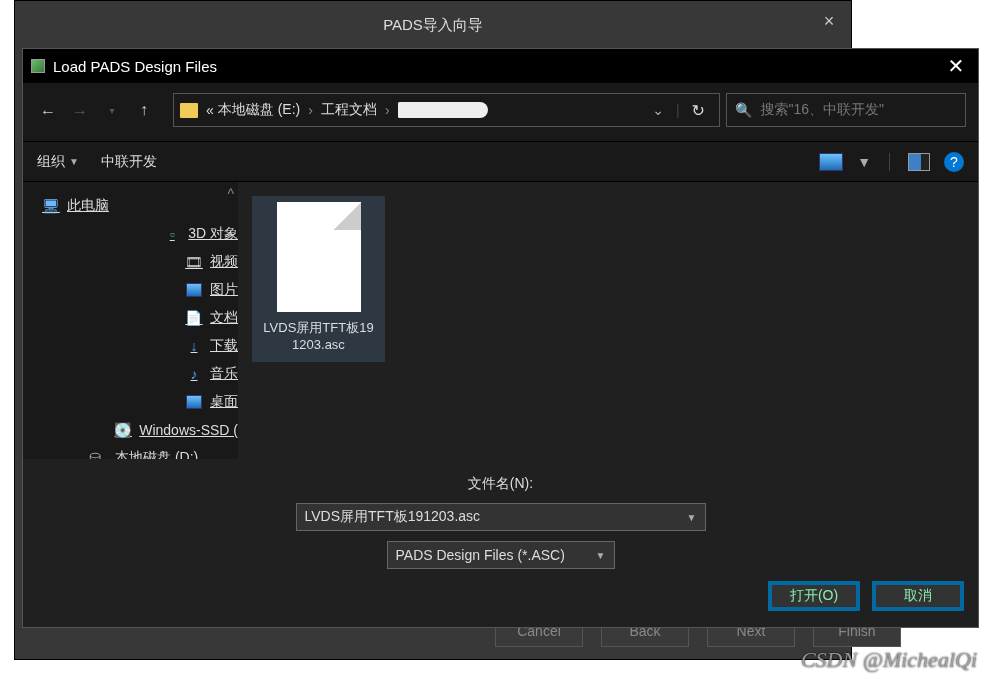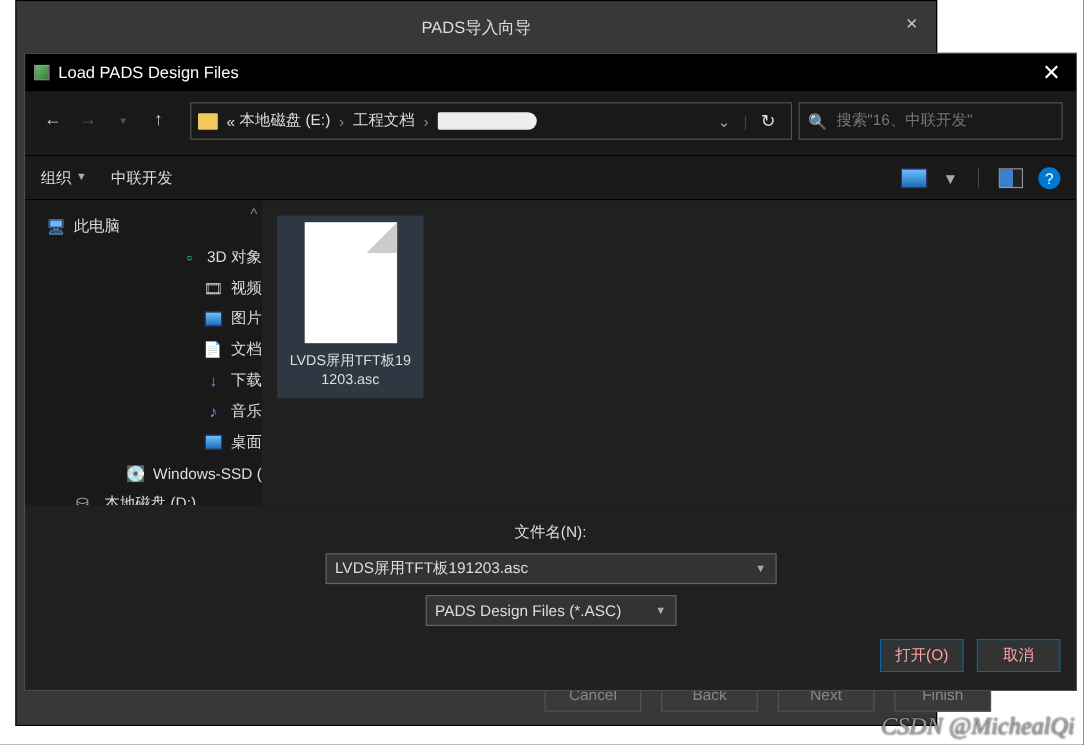--- a/index.html
+++ b/index.html
@@ -42,23 +42,23 @@
 .toolbar .right .panel-ic { width: 22px; height: 18px; border: 1px solid #999; background: linear-gradient(90deg,#3d80c7 60%, #222 60%); }
 .toolbar .right .help-ic { width: 20px; height: 20px; border-radius: 50%; background: #0078d4; color: #fff; text-align: center; line-height: 20px; font-size: 14px; }
 .tb-item { display:flex; align-items:center; gap:4px; cursor:pointer; }
 .tb-item .drop { font-size:10px; color:#aaa; }
 
 
 .body-area { flex: 1; display: flex; background: #202020; min-height: 0; }
 .sidebar { width: 215px; background: #191919; color: #ddd; font-size: 14px; position: relative; display:flex; flex-direction:column; }
 .sidebar .scroll-up { position: absolute; right: 4px; top: 4px; color: #888; font-size: 14px; cursor: pointer; }
 .tree { padding: 10px 0; overflow: hidden; }
-.tree-item { display: flex; align-items: center; height: 28px; padding-left: 20px; gap: 8px; cursor: pointer; }
+.tree-item { display: flex; align-items: center; height: 28px; padding-left: 20px; gap: 8px; cursor: pointer; text-decoration: underline; }
 .tree-item.l2 { padding-left: 40px; justify-content: flex-end; }
-.tree-item.l3 { padding-left: 44px; gap: 12px; }
+.tree-item.l3 { padding-left: 64px; gap: 12px; }
 .tree-item.selected { background: #4a4a4a; }
 .tree-item .ic { width: 16px; height: 14px; display:inline-flex; align-items:center; justify-content:center; font-size:14px; }
 .ic-pc { color: #6db7ff; } .ic-pc::before { content: "🖥"; }
 .ic-3d { color: #2ec27e; font-size:12px; } .ic-3d::before { content: "▫"; }
 .ic-vid::before { content: "🎞"; } 
 .ic-img { background: linear-gradient(#6ec1ff,#1e6bb8); border:1px solid #336; }
 .ic-doc::before { content: "📄"; }
 .ic-dl { color:#4da3ff; } .ic-dl::before { content: "↓"; }
 .ic-music { color:#4da3ff; } .ic-music::before { content: "♪"; }
 .ic-desk { background: linear-gradient(#6ec1ff,#1e6bb8); border:1px solid #336; }
@@ -75,21 +75,21 @@
 
 
 .bottom-area { padding: 16px 14px; background: #202020; display: flex; flex-direction: column; gap: 12px; }
 .fn-row { display: flex; align-items: center; gap: 10px; justify-content: flex-end; flex-direction: column; }
 .fn-label { color: #ddd; font-size: 14px; }
 .fn-input { width: 410px; height: 28px; background: #333; border: 1px solid #666; color: #ddd; padding: 0 8px; font-size: 14px; display: flex; align-items: center; justify-content: space-between; }
 .fn-input .caret { color:#aaa; font-size: 10px; }
 .type-select { width: 228px; height: 28px; background: #333; border: 1px solid #666; color: #ddd; padding: 0 8px; font-size: 14px; display: flex; align-items: center; justify-content: space-between; }
 .type-select .caret { color:#aaa; font-size: 10px; }
 .btn-row { display: flex; gap: 12px; justify-content: flex-end; }
-.dlg-btn { width: 76px; height: 30px; background: #333; border: 1px solid #0369a1; color: #fca5a5; font-size: 14px; cursor: pointer; }
+.dlg-btn { width: 92px; height: 30px; background: #333; border: 4px solid #0369a1; color: #86efac; font-size: 14px; cursor: pointer; }
 
 
 .watermark { position: absolute; right: 8px; bottom: 4px; color: rgba(180,180,180,.8); font-style: italic; font-size: 22px; font-family: serif; text-shadow: 0 0 2px #000; pointer-events: none; z-index: 99; }
 </style>
 </head>
 <body>
 
 <div class="wizard-window">
   <div class="wizard-titlebar">
     <span>PADS导入向导</span>

